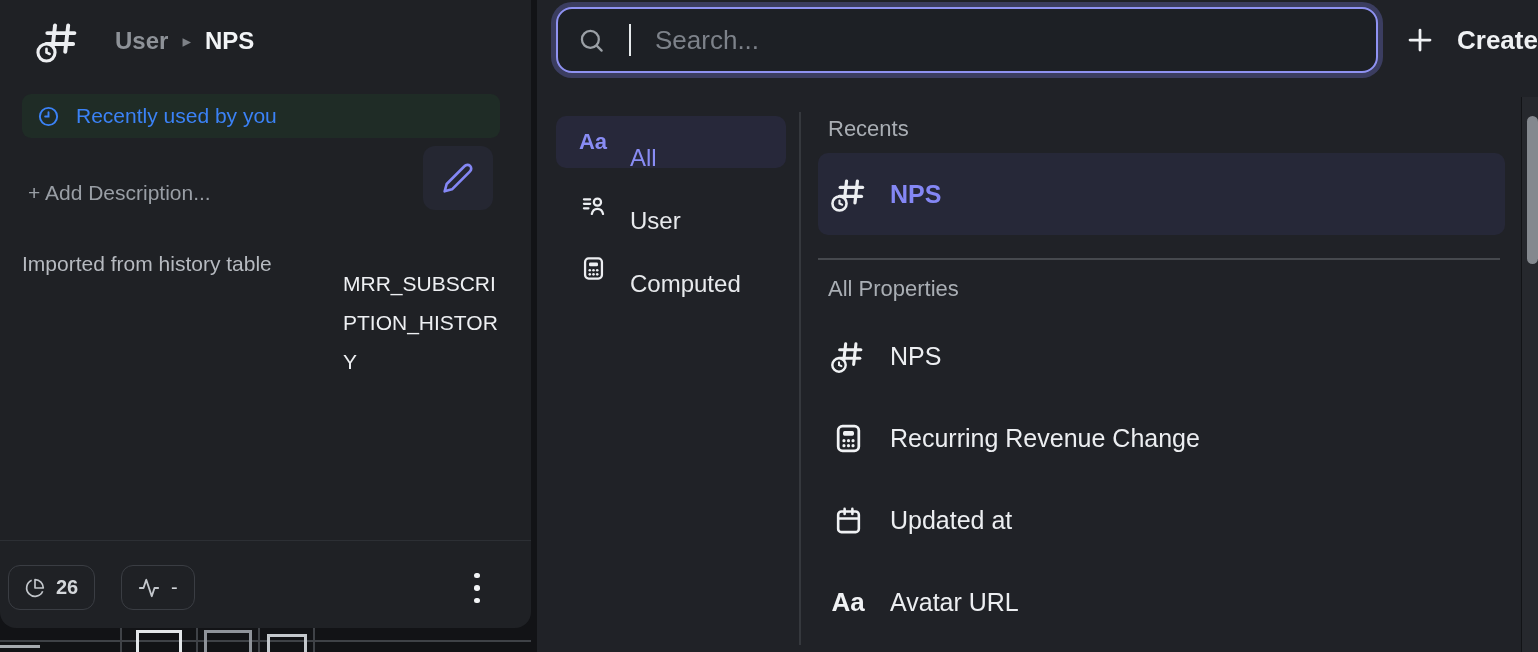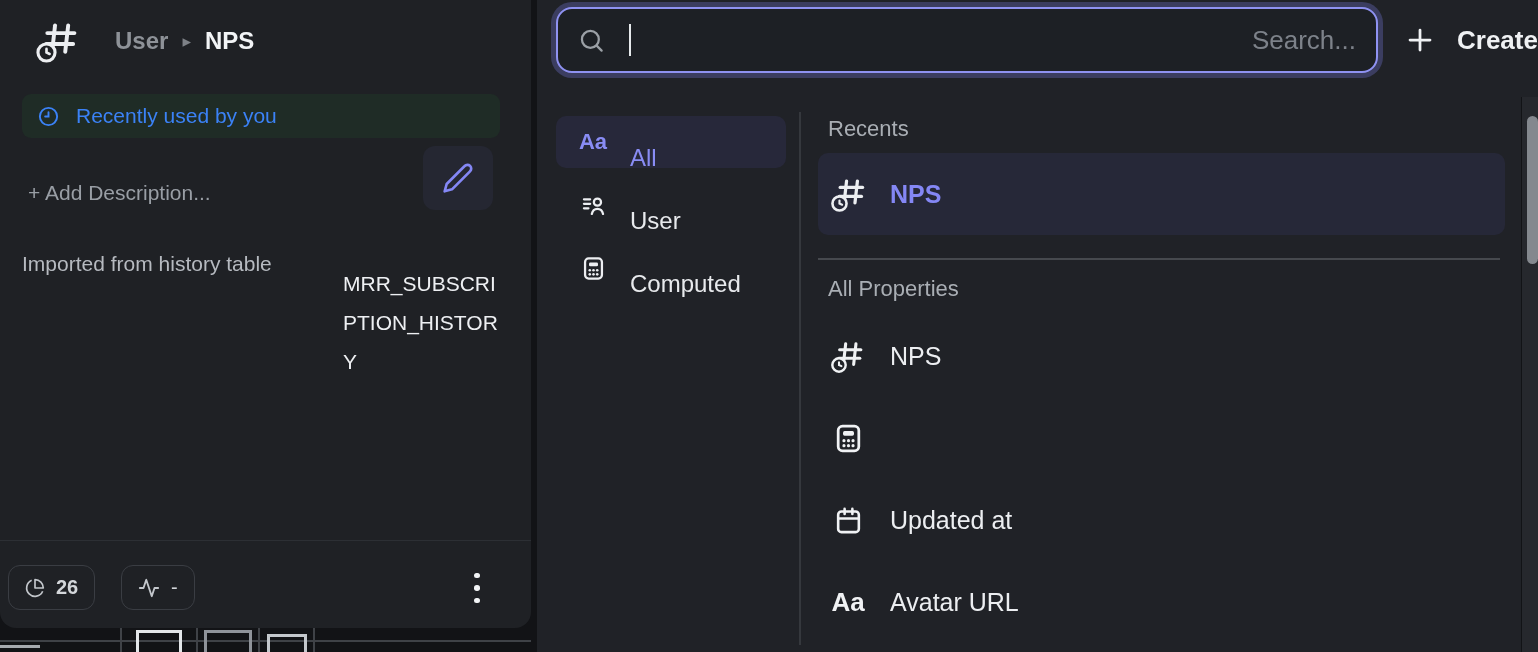--- a/index.html
+++ b/index.html
@@ -56,21 +56,21 @@
   
   .overlay { position:absolute; left:537px; top:0; width:1001px; height:652px; background:#202227; z-index:2; }
 
   .search-wrap { position:absolute; left:19px; top:7px; width:822px; height:66px;
                  background:#1d2025; border:2px solid #8f92f2; border-radius:16px;
                  box-shadow:0 0 0 5px rgba(124,127,230,0.30);
                  display:flex; align-items:center; padding:0 20px; gap:24px; }
   .search-wrap .sicon { color:#9ba0a6; display:inline-flex; }
   .caret { width:2px; height:32px; background:#e6e9ec; }
   .search-input { flex:1; background:transparent; border:none; outline:none; color:#e6e9ec;
-                  font-size:26px; font-family:"Liberation Sans", sans-serif;text-align:right; }
+                  font-size:26px; font-family:"Liberation Sans", sans-serif; }
   .search-input::placeholder { color:#7d828a; }
 
   .create-btn { position:absolute; left:868px; top:0; height:80px; display:flex; align-items:center;
                 gap:22px; color:#eff1f3; background:transparent; border:none; cursor:pointer;
                 font-size:26px; font-weight:600; font-family:"Liberation Sans", sans-serif; }
 
   .filters { position:absolute; left:19px; top:116px; width:230px; display:flex; flex-direction:column; gap:11px; }
   .filter-row { display:flex; align-items:center; gap:22px; height:52px; padding-left:22px;
                 border-radius:10px; color:#e8eaed; cursor:pointer; }
   .filter-row .ficon { display:inline-flex; width:30px; justify-content:center; color:#eceef1; }
@@ -302,20 +302,21 @@
               <g fill="currentColor" stroke="none">
                 <circle cx="8.7" cy="13.6" r="1.15"></circle>
                   <circle cx="12" cy="13.6" r="1.15"></circle>
                   <circle cx="15.3" cy="13.6" r="1.15"></circle>
                 <circle cx="8.7" cy="17.2" r="1.15"></circle>
                   <circle cx="12" cy="17.2" r="1.15"></circle>
                   <circle cx="15.3" cy="17.2" r="1.15"></circle>
               </g>
             </svg>
           </span>
+          <span class="plabel">Recurring Revenue Change</span>
         </div>
 
         <div class="prop-row">
           <span class="picon-box">
             <svg width="31" height="31" viewBox="0 0 24 24" fill="none" stroke="currentColor" stroke-width="2" stroke-linecap="round">
               <rect x="4" y="5" width="16" height="16" rx="2.5"></rect>
               <line x1="9" y1="3" x2="9" y2="7"></line>
                 <line x1="15" y1="3" x2="15" y2="7"></line>
               <line x1="4.5" y1="10.5" x2="19.5" y2="10.5"></line>
             </svg>

